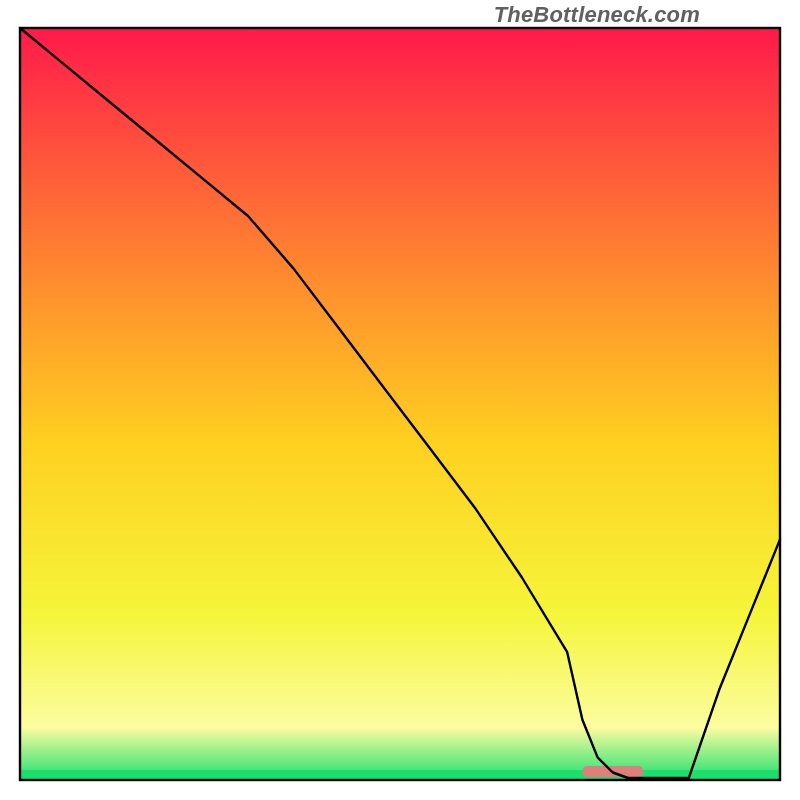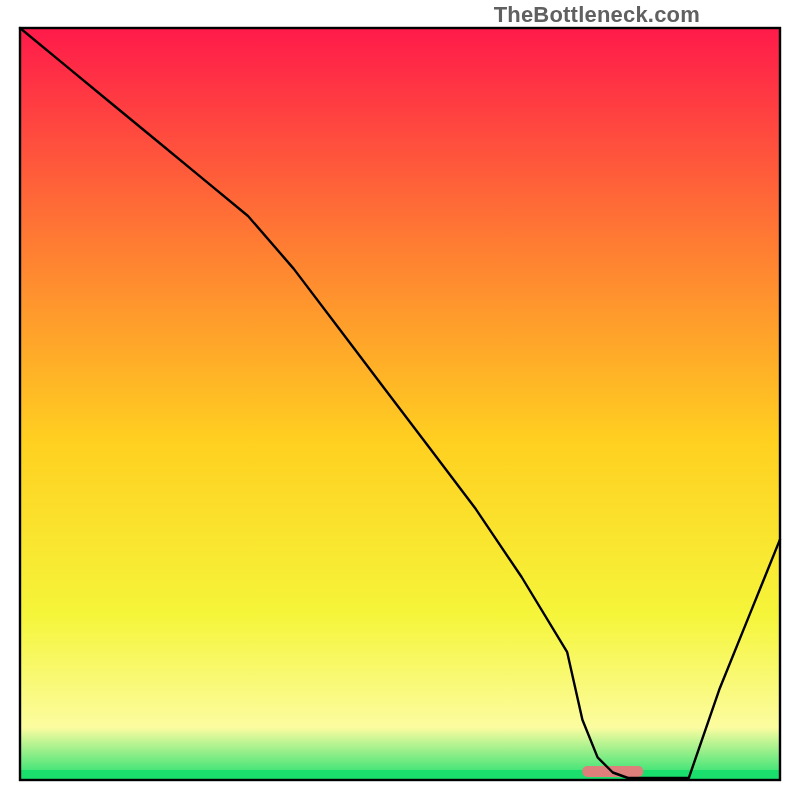--- a/index.html
+++ b/index.html
@@ -7,20 +7,21 @@
     padding: 0;
     width: 800px;
     height: 800px;
     background: #ffffff;
     font-family: Arial, Helvetica, sans-serif;
   }
   .wrap {
     position: relative;
     width: 712px;
     height: 800px;
+    font-style: italic;
   }
   .watermark {
     position: absolute;
     top: 2px;
     right: 12px;
     font-size: 22px;
     font-weight: 600;
     color: #606060;
     letter-spacing: 0.2px;
   }

